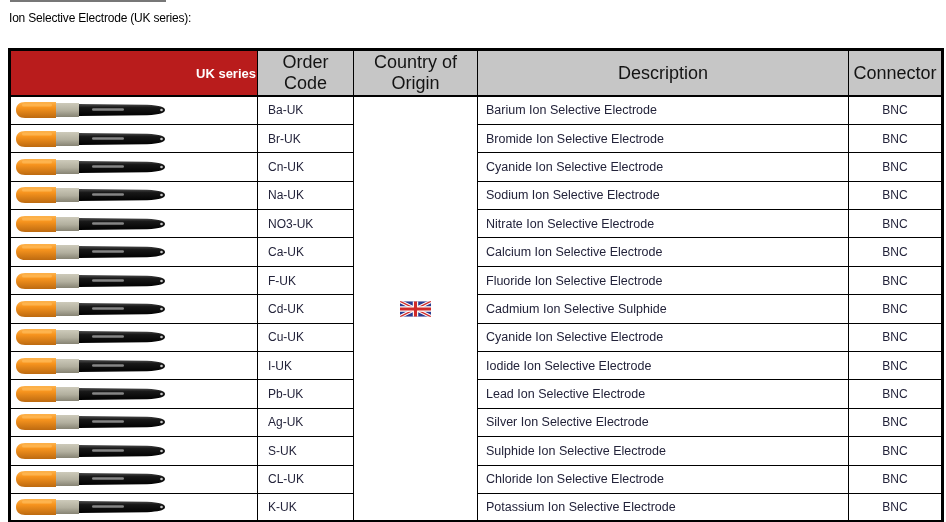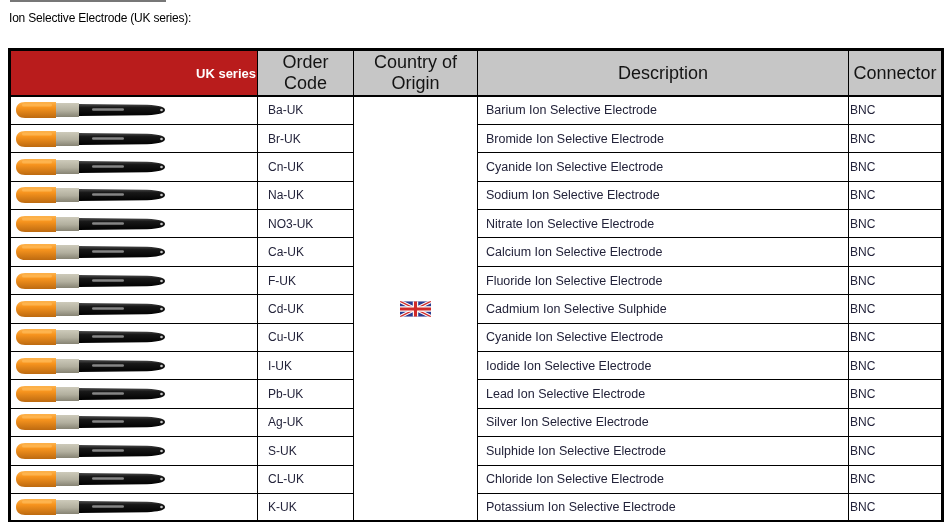--- a/index.html
+++ b/index.html
@@ -39,21 +39,21 @@
     background: #b91c1c; color: #ffffff;
     font-weight: bold; text-align: right;
     padding-left: 12px; font-size: 13px;
   }
   tbody tr { height: 28.4px; }
   tbody td { vertical-align: middle; background: #ffffff; }
   .cell-series { padding-left: 4px; }
   .cell-series svg { display: block; }
   .cell-code { padding-left: 10px; font-size: 12px; color: #23233a; }
   .cell-desc { padding-left: 8px; font-size: 12.5px; color: #23233a; margin-top: 24px; }
-  .cell-conn { text-align: left; font-size: 12px; color: #23233a; }
+  .cell-conn { text-align: center; font-size: 12px; color: #23233a; }
   .cell-country { text-align: center; vertical-align: middle; }
   .cell-country svg { display: inline-block; vertical-align: middle; }
   .svg-defs { position: absolute; width: 0; height: 0; }
 </style>
 </head>
 <body>
 
 <svg class="svg-defs" aria-hidden="true">
   <defs>
     <linearGradient id="cap-g" x1="0" y1="0" x2="0" y2="1">

